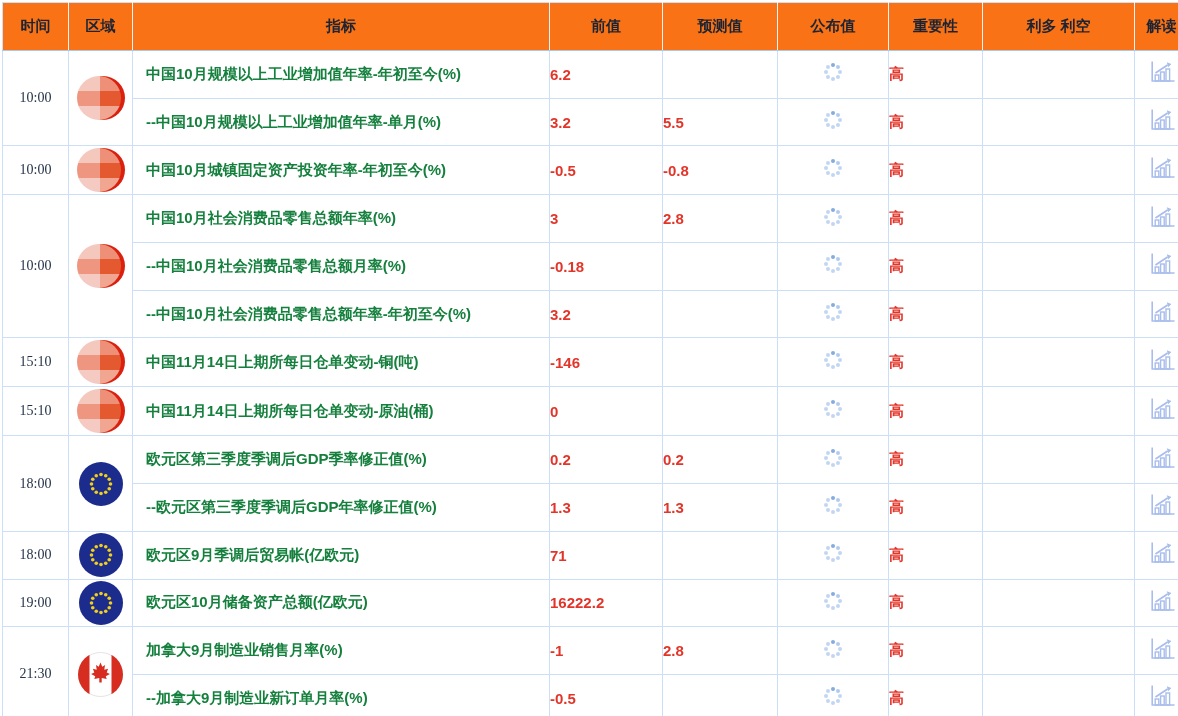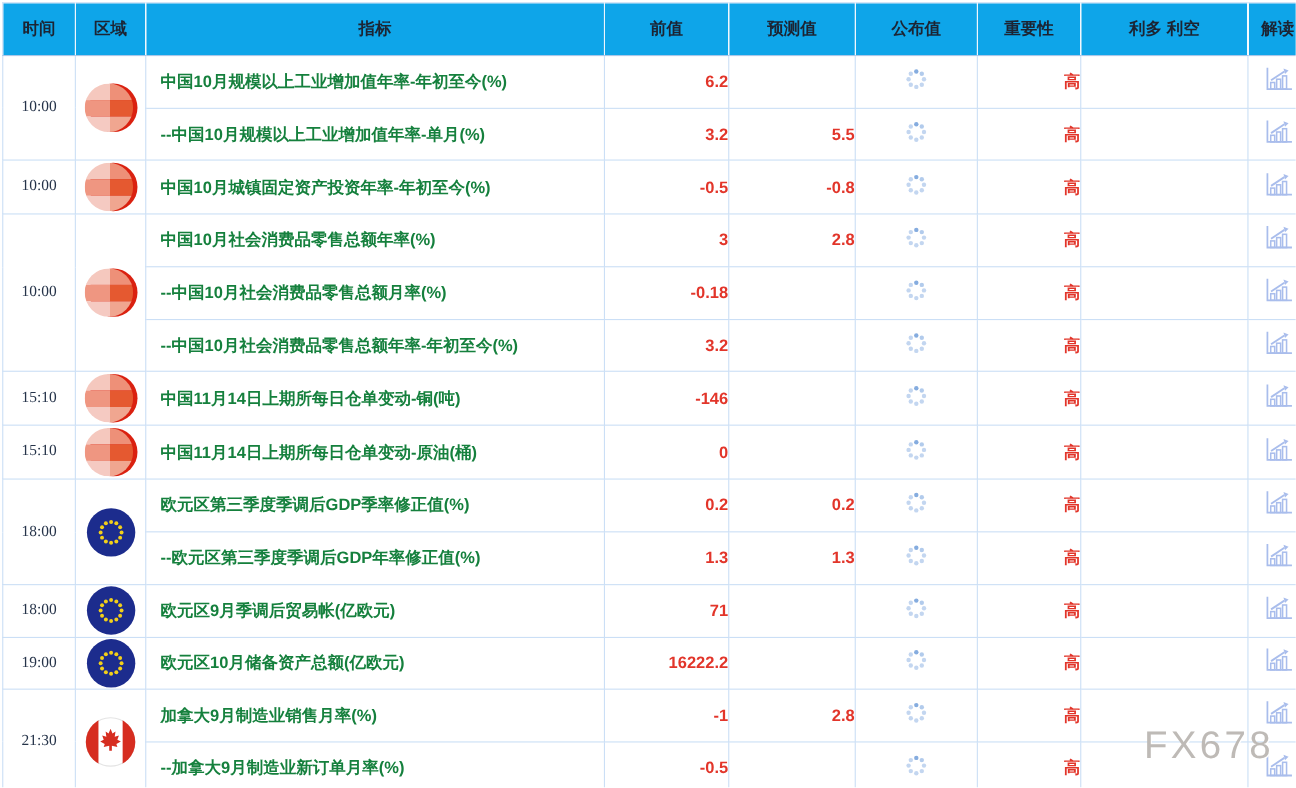--- a/index.html
+++ b/index.html
@@ -3,21 +3,21 @@
 <meta charset="utf-8">
 <style>
   * { margin:0; padding:0; box-sizing:border-box; }
   html,body { background:#ffffff; font-family:"Liberation Sans","DejaVu Sans",sans-serif; }
   .viewport { position:relative; width:1178px; height:716px; overflow:hidden; background:#fff; }
 
   table.cal { border-collapse:collapse; table-layout:fixed; width:1186px; margin:2px 0 0 2px; }
 
   
   thead th {
-    height:48px; background:#0ea5e9; color:#1c2433;
+    height:48px; background:#f97316; color:#1c2433;
     font-size:15px; font-weight:700; text-align:center;
     border-top:1px solid #cbdff6;
     border-left:1px solid #eef5fd; border-right:1px solid #eef5fd;
     border-bottom:1px solid #a9c7e8;
     white-space:nowrap; overflow:hidden;
   }
   thead th:first-child { border-left:1px solid #cbdff6; }
 
   
   tbody tr { height:47.7px; }
@@ -25,21 +25,21 @@
 
   td.time {
     font-family:"Liberation Serif","DejaVu Serif",serif;
     font-size:14px; color:#253349; text-align:center;
   }
   td.flagcell { text-align:center; }
   td.flagcell svg { vertical-align:middle; }
 
   td.ind { text-align:left; padding-left:13px; }
   td.ind span { color:#15803d; font-weight:700; font-size:15px; }
-  td.val, td.imp { color:#e2352a; font-weight:700; font-size:15px; text-align:right; }
+  td.val, td.imp { color:#e2352a; font-weight:700; font-size:15px; text-align:left; }
   td.actual, td.analysis, td.direction { text-align:center; }
 
   
   .spinner {
     display:inline-block; width:4px; height:4px; border-radius:50%;
     background:transparent; color:#c3d6f0; margin:8px auto;
     box-shadow:
       0 -7px 0 0 #85acdf,
       5px -5px 0 0 #b2cbec,
       7px 0 0 0 currentColor,
@@ -361,14 +361,13 @@
         <td class="imp">高</td>
         <td class="direction"></td>
         <td class="analysis"><svg class="chart-btn">
               <use href="#sym-chart"></use>
             </svg></td>
       </tr>
 
     </tbody>
   </table>
 
-  <div class="watermark">FX678</div>
 </div>
 
 </body></html>

